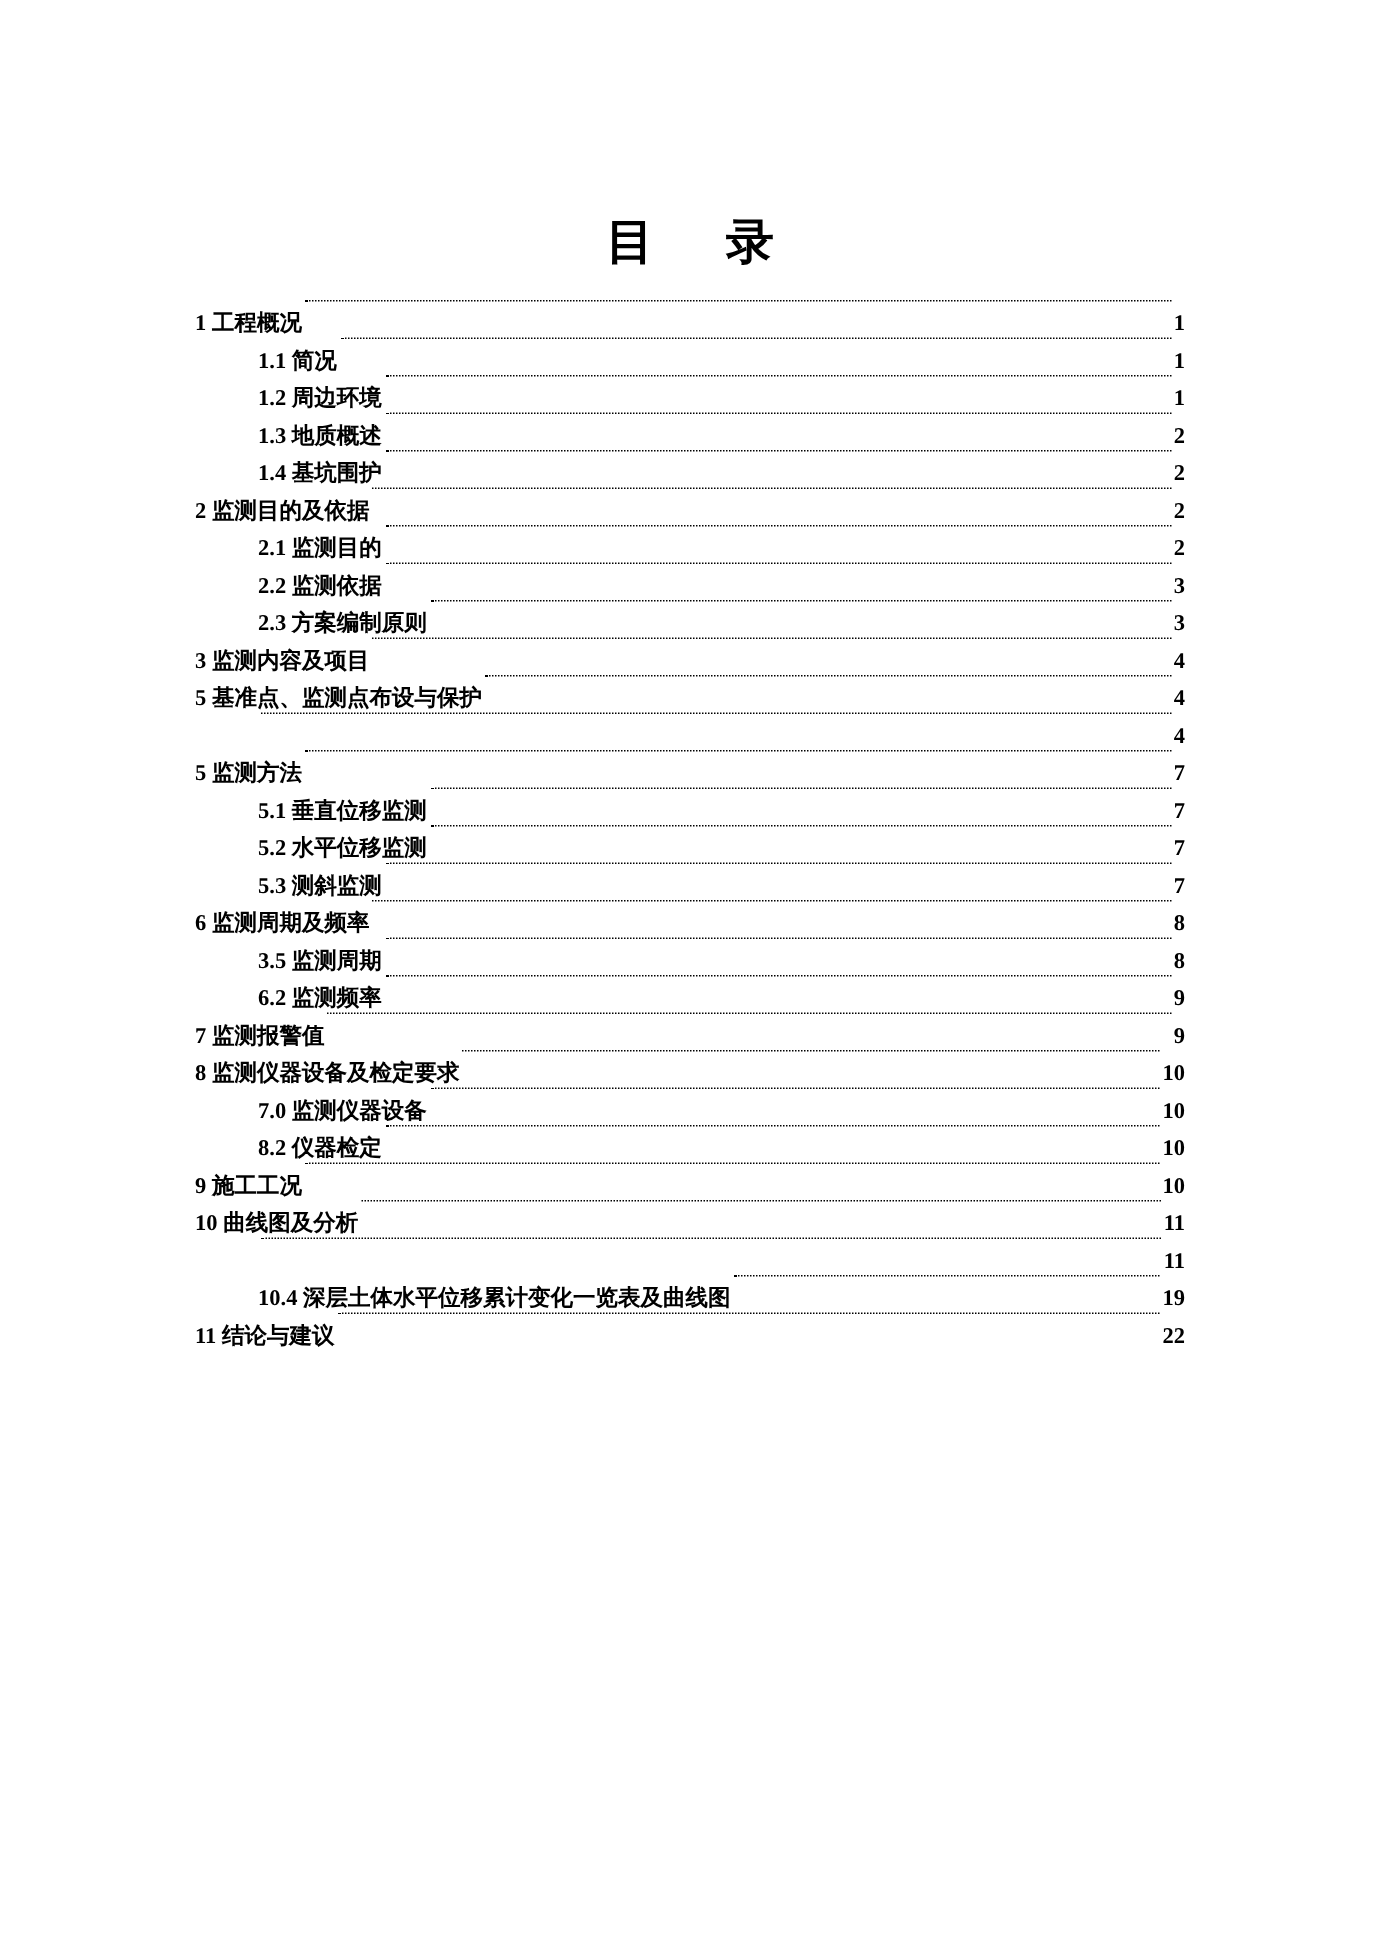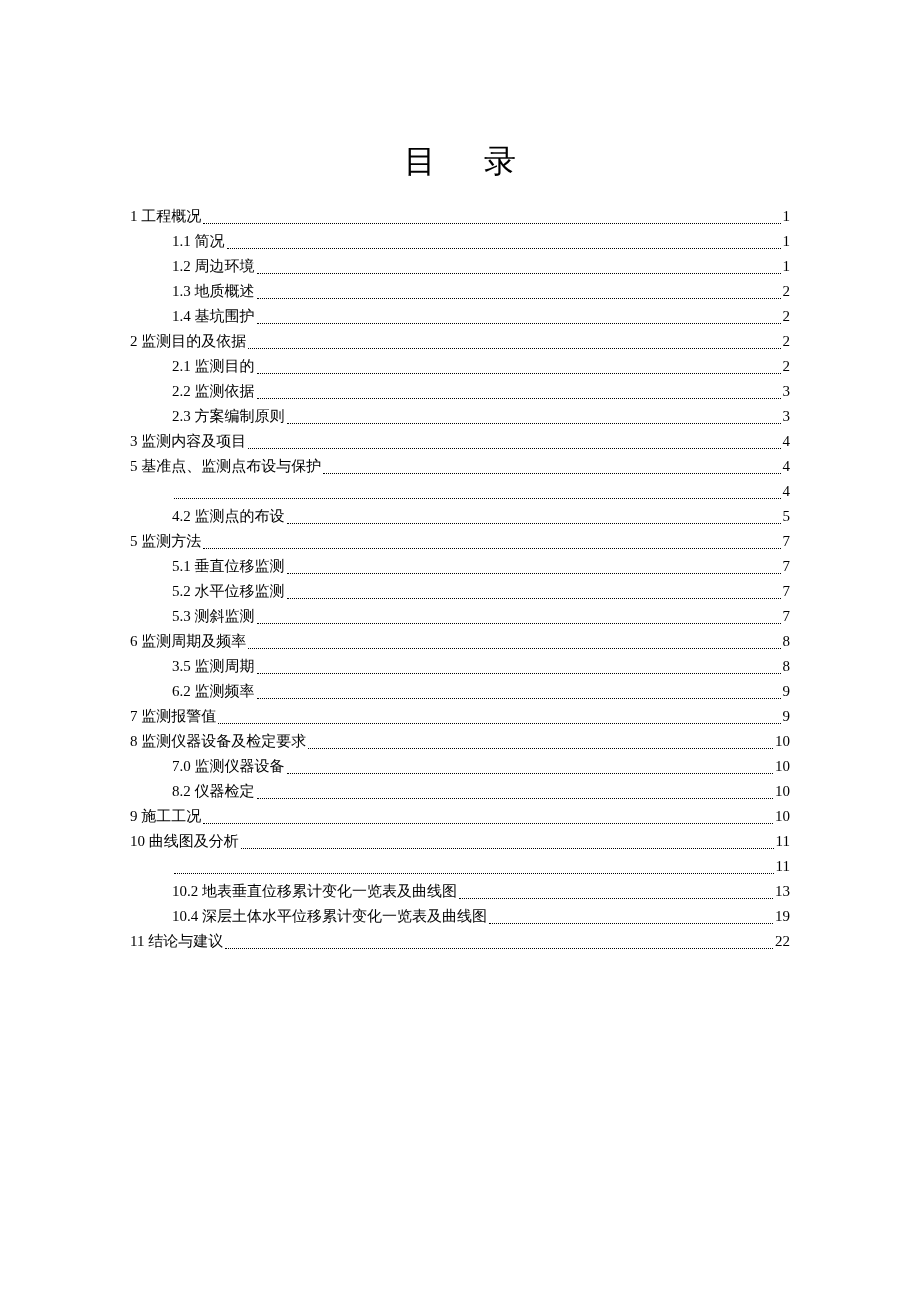--- a/index.html
+++ b/index.html
@@ -9,32 +9,33 @@
       background: #ffffff;
       font-family: "SimSun", "宋体", serif;
       color: #000000;
       padding: 140px 130px 0 130px;
     }
     .title {
       text-align: center;
       font-size: 32px;
       letter-spacing: 48px;
       margin-bottom: 20px;
-      font-weight: normal;
+      font-weight: bold;
       padding-left: 48px;
     }
     .toc {
       font-size: 15px;
       line-height: 1.6;
     }
     .toc-entry {
       display: flex;
-      align-items: flex-end;
+      align-items: flex-start;
       white-space: nowrap;
       margin-bottom: 1px;
+      font-weight: bold;
     }
     .toc-entry.level-1 { padding-left: 0; }
     .toc-entry.level-2 { padding-left: 42px; }
     .toc-text { flex-shrink: 0; }
     .toc-dots {
       flex: 1;
       border-bottom: 1.5px dotted #000;
       margin: 0 2px;
       position: relative;
       top: -4px;
@@ -100,25 +101,20 @@
     </div>
     <div class="toc-entry level-1">
       <span class="toc-text">5 基准点、监测点布设与保护</span>
       <span class="toc-dots"></span>
       <span class="toc-page">4</span>
     </div>
     <div class="toc-entry level-2">
       <span class="toc-dots"></span>
       <span class="toc-page">4</span>
     </div>
-    <div class="toc-entry level-2">
-      <span class="toc-text">4.2 监测点的布设</span>
-      <span class="toc-dots"></span>
-      <span class="toc-page">5</span>
-    </div>
     <div class="toc-entry level-1">
       <span class="toc-text">5 监测方法</span>
       <span class="toc-dots"></span>
       <span class="toc-page">7</span>
     </div>
     <div class="toc-entry level-2">
       <span class="toc-text">5.1 垂直位移监测</span>
       <span class="toc-dots"></span>
       <span class="toc-page">7</span>
     </div>
@@ -175,25 +171,20 @@
     <div class="toc-entry level-1">
       <span class="toc-text">10 曲线图及分析</span>
       <span class="toc-dots"></span>
       <span class="toc-page">11</span>
     </div>
     <div class="toc-entry level-2">
       <span class="toc-dots"></span>
       <span class="toc-page">11</span>
     </div>
     <div class="toc-entry level-2">
-      <span class="toc-text">10.2 地表垂直位移累计变化一览表及曲线图</span>
-      <span class="toc-dots"></span>
-      <span class="toc-page">13</span>
-    </div>
-    <div class="toc-entry level-2">
       <span class="toc-text">10.4 深层土体水平位移累计变化一览表及曲线图</span>
       <span class="toc-dots"></span>
       <span class="toc-page">19</span>
     </div>
     <div class="toc-entry level-1">
       <span class="toc-text">11  结论与建议</span>
       <span class="toc-dots"></span>
       <span class="toc-page">22</span>
     </div>
   </div>

